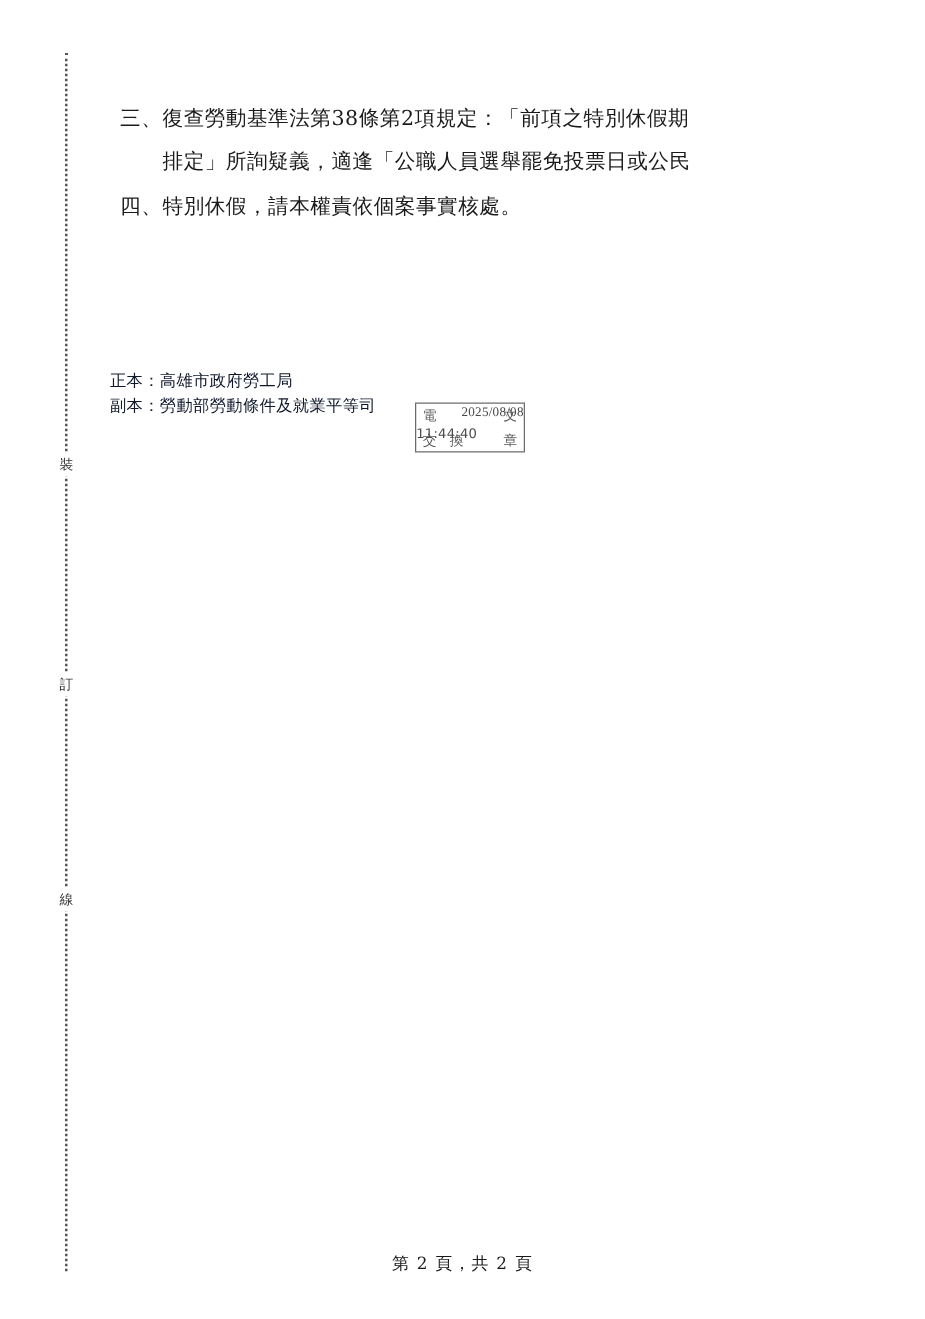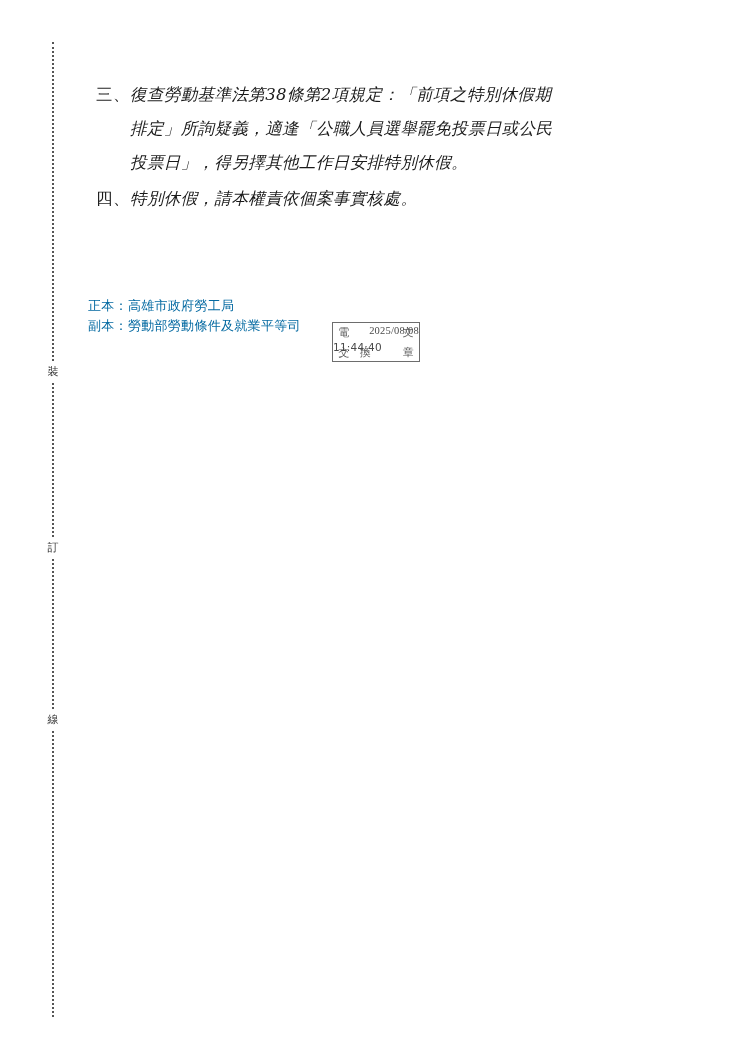--- a/index.html
+++ b/index.html
@@ -68,39 +68,38 @@
     letter-spacing: 0.5px;
     white-space: nowrap;
   }
   .item-body {
     flex: 1 1 auto;
     font-size: 16.5px;
     line-height: 34px;
     letter-spacing: 0.4px;
     text-align: justify;
     text-justify: inter-ideograph;
-    font-style: italic;
   }
   .item-body .ln {
     display: block;
     white-space: nowrap;
   }
   .item.three .item-body { width: 517px; }
 
   .item.four { margin-top: 1px; }
 
   
   .dist {
     position: absolute;
     left: 88px;
     top: 296px;
     font-size: 13px;
     line-height: 20px;
     letter-spacing: 0.3px;
-    color: #0369a1;
+    color: #0f172a;
   }
   .dist div { white-space: nowrap; }
 
   
   .stamp {
     position: absolute;
     left: 332px;
     top: 322px;
     width: 88px;
     height: 40px;
@@ -164,21 +163,20 @@
   <div class="bind-label l2">訂</div>
   <div class="bind-label l3">線</div>
 
   <div class="content">
 
     <div class="item three">
       <div class="item-marker">三、</div>
       <div class="item-body">
         <span class="ln">復查勞動基準法第38條第2項規定：「前項之特別休假期</span>
         <span class="ln">排定」所詢疑義，適逢「公職人員選舉罷免投票日或公民</span>
-        <span class="ln">投票日」，得另擇其他工作日安排特別休假。</span>
       </div>
     </div>
 
     <div class="item four">
       <div class="item-marker">四、</div>
       <div class="item-body">
         <span class="ln">特別休假，請本權責依個案事實核處。</span>
       </div>
     </div>
 
@@ -197,14 +195,15 @@
       <span>文</span>
       <span>交</span>
       <span>換</span>
       <span></span>
       <span>章</span>
     </div>
     <div class="stamp-date">2025/08/08</div>
     <div class="stamp-time">11:44:40</div>
   </div>
 
+  <div class="footer">第 2 頁，共 2 頁</div>
 
 </div>
 
 </body></html>

